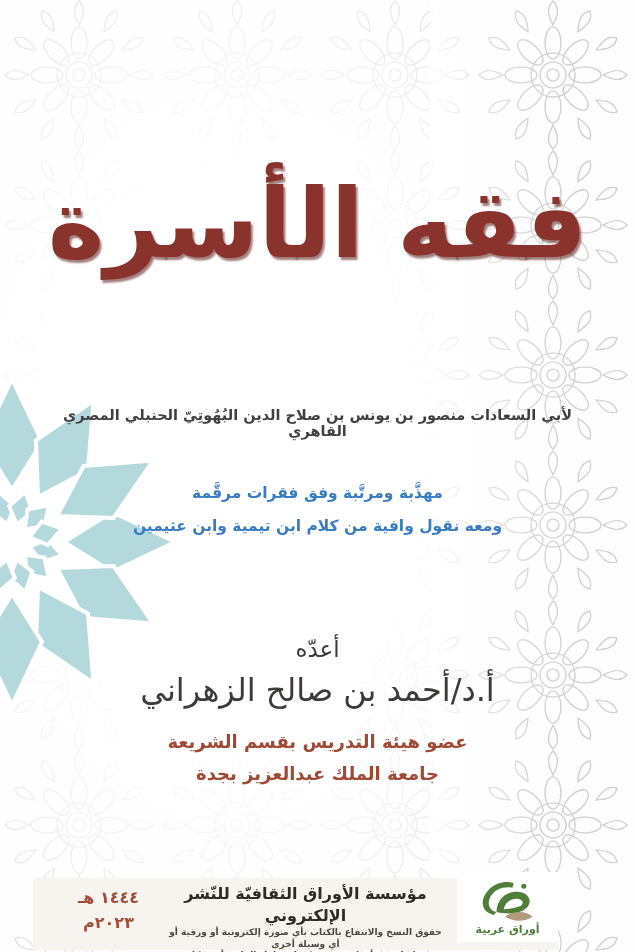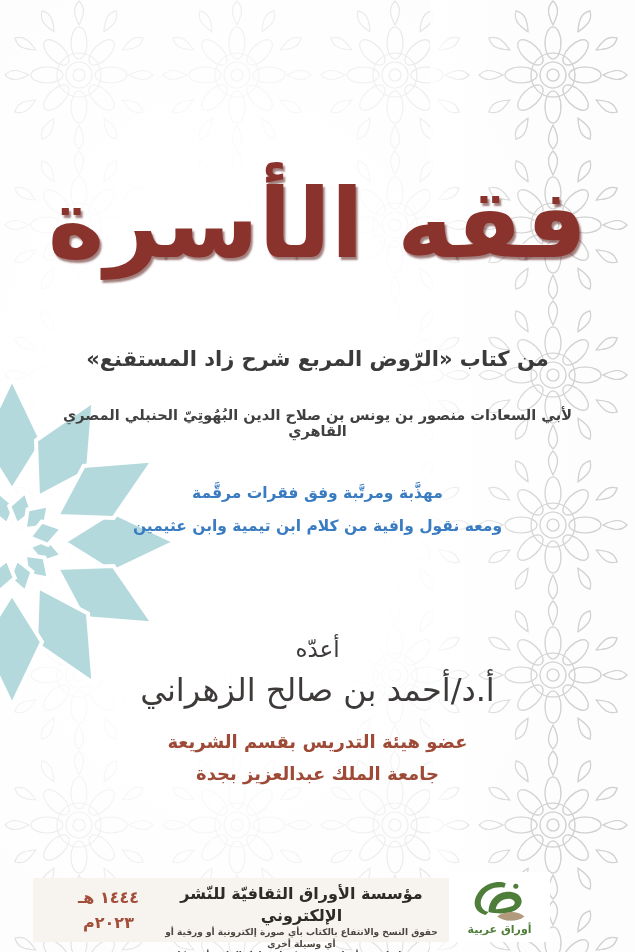--- a/index.html
+++ b/index.html
@@ -23,22 +23,22 @@
   .source-line{top:347px;font-size:21px;font-weight:bold;color:#3a3a3a;}
   .author-line{top:407px;font-size:14.5px;font-weight:bold;color:#404040;padding:0 40px;}
   .death-year{top:440px;font-size:14px;font-weight:bold;color:#a5803a;}
   .features{top:477px;font-size:15.5px;font-weight:bold;color:#3a7cc2;line-height:33px;}
   .prepared-label{top:636px;font-size:23px;color:#3d3a39;}
   .prepared-name{top:671px;font-size:32px;color:#3d3a39;}
   .prepared-role{top:731px;font-size:18px;font-weight:bold;color:#9e4a36;}
   .prepared-univ{top:763px;font-size:18px;font-weight:bold;color:#9e4a36;}
 
   .footer-bar{
-    position:absolute;left:33px;top:878px;width:517px;height:64px;
-    background:#f7f4ef;z-index:3;
+    position:absolute;left:33px;top:878px;width:517px;height:72px;
+    background:#f7f4ef;z-index:3;padding-left:8px;
   }
   .footer-dates{
     position:absolute;left:28px;top:7px;width:95px;text-align:center;
     color:#a34e3a;font-weight:bold;font-size:16px;line-height:25px;direction:rtl;
   }
   .footer-center{
     position:absolute;left:132px;right:112px;top:5px;text-align:center;direction:rtl;
   }
   .publisher-title{font-size:16px;font-weight:bold;color:#2e2a25;line-height:22px;}
   .rights{font-size:9px;font-weight:bold;color:#4c463e;line-height:11.5px;}
@@ -134,21 +134,20 @@
       <path d="M18,0 L34,-12 L52,0 L34,12 Z" transform="rotate(270)"></path>
       <path d="M18,0 L34,-12 L52,0 L34,12 Z" transform="rotate(300)"></path>
       <path d="M18,0 L34,-12 L52,0 L34,12 Z" transform="rotate(330)"></path>
     </g>
     <circle r="15" fill="#ffffff" stroke="none"></circle>
   </g>
 </svg>
 
 <div class="content">
   <div class="txt main-title">فقه الأسرة</div>
-  <div class="txt source-line">من كتاب «الرّوض المربع شرح زاد المستقنع»</div>
   <div class="txt author-line">لأبي السعادات منصور بن يونس بن صلاح الدين البُهُوتِيّ الحنبلي المصري القاهري</div>
   <div class="txt features">
     <div>مهذَّبة ومرتَّبة وفق فقرات مرقَّمة</div>
     <div>ومعه نقول وافية من كلام ابن تيمية وابن عثيمين</div>
   </div>
   <div class="txt prepared-label">أعدّه</div>
   <div class="txt prepared-name">أ.د/أحمد بن صالح الزهراني</div>
   <div class="txt prepared-univ">جامعة الملك عبدالعزيز بجدة</div>
   <div class="txt prepared-role">عضو هيئة التدريس بقسم الشريعة</div>
 </div>

